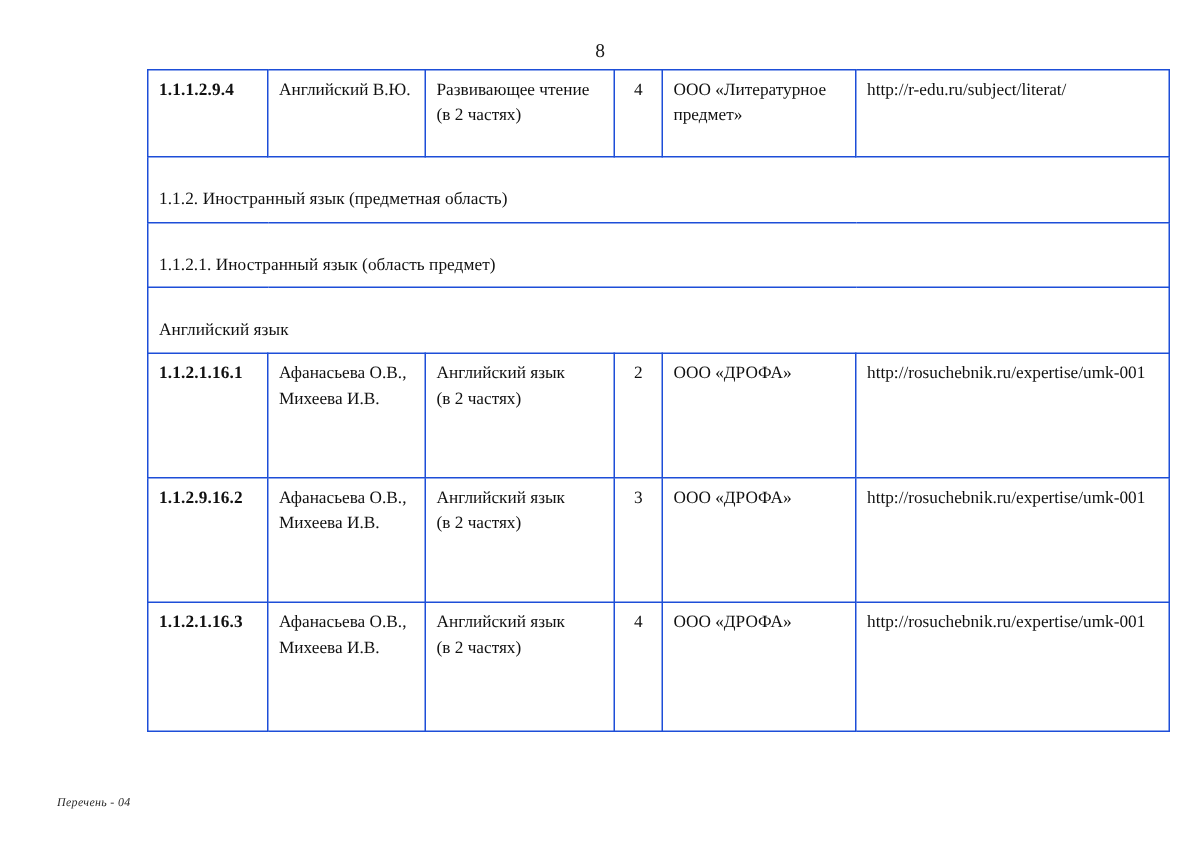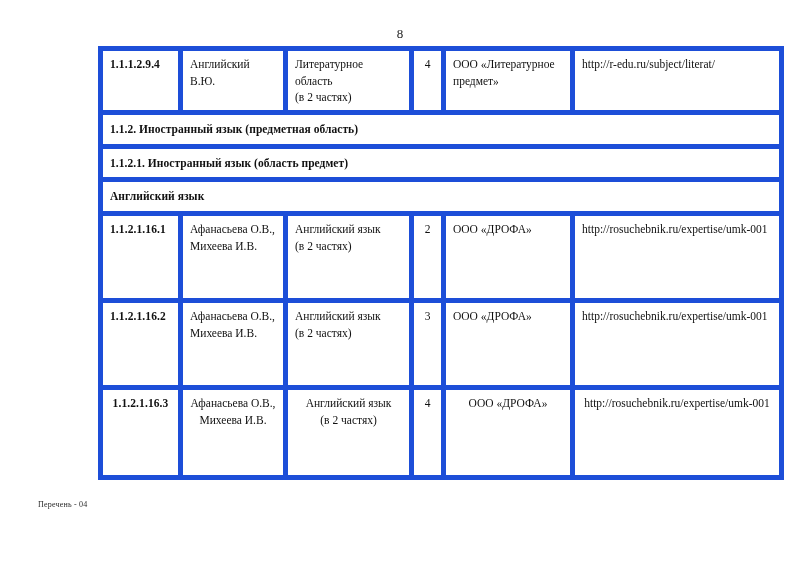--- a/index.html
+++ b/index.html
@@ -36,21 +36,21 @@
   .doc-table {
     position: absolute;
     left: 98px;
     top: 46px;
     width: 681px;
     border-collapse: collapse;
     table-layout: fixed;
   }
 
   .doc-table td {
-    border: 5px solid #1d4ed8;
+    border: 1px solid #1d4ed8;
     vertical-align: top;
     padding: 5px 7px 4px 7px;
     font-size: 11.5px;
     line-height: 1.45;
     color: #111111;
   }
 
   
   col.c-code    { width: 80px; }
   col.c-author  { width: 105px; }
@@ -60,43 +60,44 @@
   col.c-url     { width: 209px; }
 
   td.code {
     font-weight: bold;
     letter-spacing: 0.1px;
   }
   td.grade {
     text-align: center;
   }
   td.section {
-    font-weight: bold;
-    padding-top: 6px;
+    font-weight: normal;
+    padding-top: 20px;
     padding-bottom: 6px;
     letter-spacing: 0.05px;
   }
   td.url {
     word-break: break-all;
   }
 
   .r-first td   { height: 48px; }
   .r-section td { height: 15px; }
   .r-data td    { height: 73px; }
-  .r-data-last td { height: 76px; text-align: center; }
+  .r-data-last td { height: 76px; }
 
   .line2 { display: block; }
 
   .footer {
     position: absolute;
     left: 38px;
-    top: 500px;
+    top: 530px;
     font-size: 8px;
     color: #2a2a2a;
     letter-spacing: 0.2px;
+    font-style: italic;
   }
 </style>
 </head>
 <body>
 
 <div class="page">
 
   <div class="page-number">8</div>
 
   <table class="doc-table">
@@ -107,21 +108,21 @@
       <col class="c-grade">
       <col class="c-pub">
       <col class="c-url">
     </colgroup>
     <tbody>
 
       <tr class="r-first">
         <td class="code">1.1.1.2.9.4</td>
         <td>Английский В.Ю.</td>
         <td>
-          <span class="line2">Литературное область</span>
+          <span class="line2">Развивающее чтение</span>
           <span class="line2">(в 2 частях)</span>
         </td>
         <td class="grade">4</td>
         <td>
           <span class="line2">ООО «Литературное</span>
           <span class="line2">предмет»</span>
         </td>
         <td class="url">http://r-edu.ru/subject/literat/</td>
       </tr>
 
@@ -146,21 +147,21 @@
         <td>
           <span class="line2">Английский язык</span>
           <span class="line2">(в 2 частях)</span>
         </td>
         <td class="grade">2</td>
         <td>ООО «ДРОФА»</td>
         <td class="url">http://rosuchebnik.ru/expertise/umk-001</td>
       </tr>
 
       <tr class="r-data">
-        <td class="code">1.1.2.1.16.2</td>
+        <td class="code">1.1.2.9.16.2</td>
         <td>
           <span class="line2">Афанасьева О.В.,</span>
           <span class="line2">Михеева И.В.</span>
         </td>
         <td>
           <span class="line2">Английский язык</span>
           <span class="line2">(в 2 частях)</span>
         </td>
         <td class="grade">3</td>
         <td>ООО «ДРОФА»</td>

